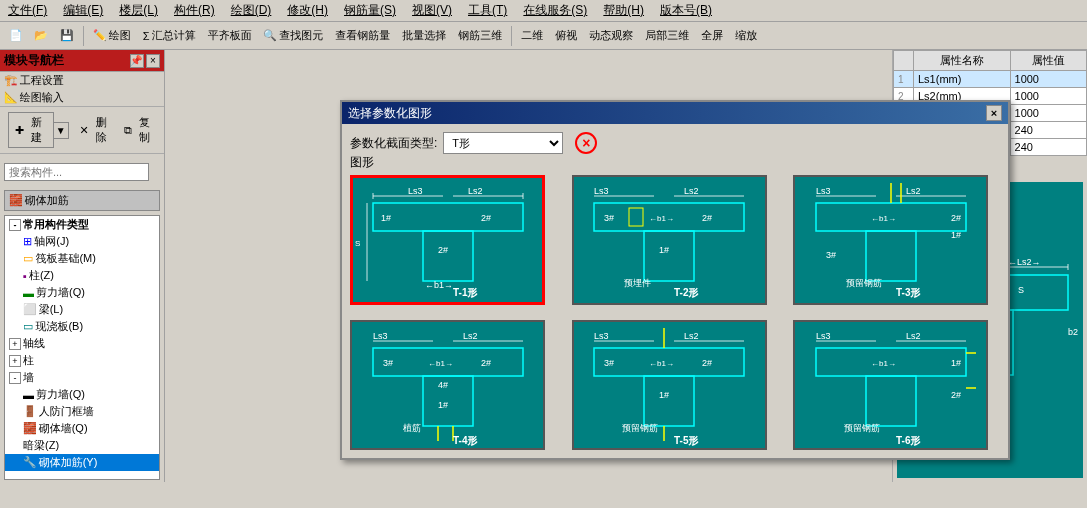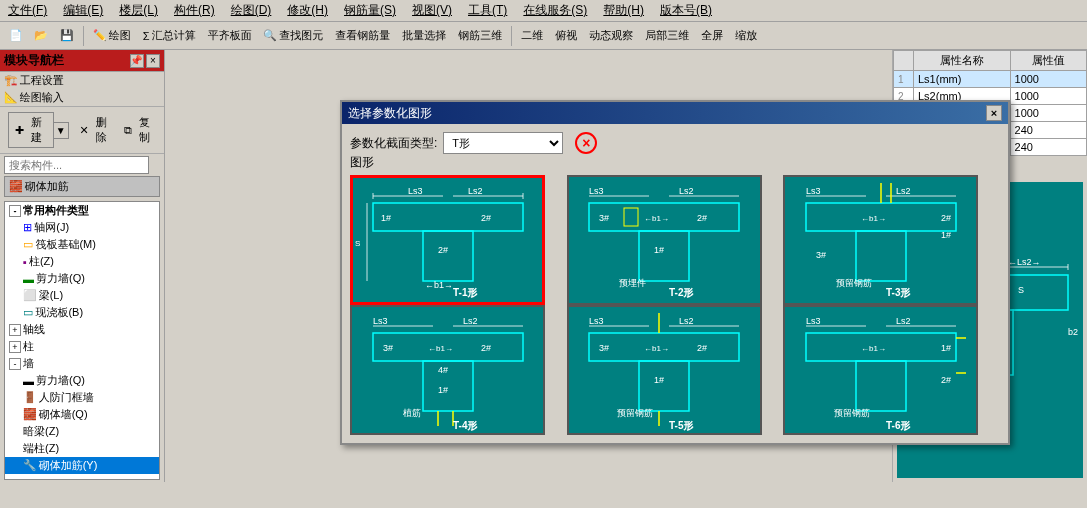--- a/index.html
+++ b/index.html
@@ -21,21 +21,21 @@
     .left-panel { width: 165px; background: #d4d0c8; border-right: 1px solid #a0a0a0; display: flex; flex-direction: column; }
     .panel-header { background: #b91c1c; border-bottom: 1px solid #a0a0a0; padding: 2px 4px; display: flex; align-items: center; justify-content: space-between; height: 22px; font-size: 12px; font-weight: bold; }
     .panel-header-title { font-size: 12px; }
     .panel-close-btns { display: flex; gap: 2px; }
     .panel-close-btn { width: 14px; height: 14px; background: #d4d0c8; border: 1px solid #888; cursor: pointer; display: flex; align-items: center; justify-content: center; font-size: 10px; }
 
     .new-btn { margin: 3px 4px; display: flex; align-items: center; gap: 0; }
     .new-btn-main { background: #d4d0c8; border: 1px solid #888; padding: 2px 6px; cursor: pointer; font-size: 11px; display: flex; align-items: center; gap: 2px; }
     .new-btn-dropdown { background: #d4d0c8; border: 1px solid #888; border-left: none; padding: 2px 2px; cursor: pointer; font-size: 10px; }
 
-    .search-box { margin: 2px 4px; }
+    .search-box { margin: 9px 4px; }
     .search-input { width: 145px; border: 1px solid #888; background: white; padding: 1px 4px; font-size: 11px; height: 18px; }
 
     .tree-area { flex: 1; overflow-y: auto; overflow-x: hidden; background: white; border: 1px solid #888; margin: 2px 4px; }
     .tree-item { padding: 1px 4px; cursor: pointer; white-space: nowrap; display: flex; align-items: center; gap: 2px; font-size: 11px; }
     .tree-item.selected { background: #0078d7; color: white; }
     .tree-expand { width: 12px; height: 12px; display: inline-flex; align-items: center; justify-content: center; border: 1px solid #888; background: white; font-size: 9px; cursor: pointer; flex-shrink: 0; }
     .tree-indent { display: inline-block; width: 12px; flex-shrink: 0; }
 
     
     .main-content { flex: 1; display: flex; background: #d4d0c8; }
@@ -46,21 +46,21 @@
     .dialog-title { font-size: 12px; font-weight: normal; color: white; }
     .dialog-close { width: 16px; height: 16px; background: #d4d0c8; border: 1px solid #888; cursor: pointer; display: flex; align-items: center; justify-content: center; font-size: 11px; color: #000; font-weight: bold; }
 
     .dialog-content { padding: 8px; }
     .dialog-row { display: flex; align-items: center; gap: 6px; }
     .dialog-label { font-size: 12px; }
     .dialog-select { height: 22px; border: 1px solid #888; background: white; font-size: 11px; padding: 1px 4px; min-width: 120px; }
 
     
     .shape-section-label { font-size: 12px; margin-bottom: 4px; }
-    .shape-grid { display: grid; grid-template-columns: repeat(3, 1fr); gap: 0; }
+    .shape-grid { display: grid; grid-template-columns: repeat(3, 1fr); gap: 15px; }
     .shape-card { width: 195px; height: 130px; background: #008080; border: 2px solid #555; cursor: pointer; position: relative; display: flex; align-items: center; justify-content: center; overflow: hidden; }
     .shape-card.selected { border: 3px solid red; }
     .prop-table { width: 100%; border-collapse: collapse; font-size: 11px; }
     .prop-table th { background: #e0e0e0; border: 1px solid #a0a0a0; padding: 2px 4px; text-align: center; font-weight: normal; }
     .prop-table td { border: 1px solid #a0a0a0; padding: 2px 4px; background: white; }
     .prop-table tr.selected td { background: #cce8ff; }
     .prop-num { color: #888; font-size: 10px; }
 
     .preview-label { font-size: 12px; margin: 6px 4px 3px 4px; }
     .preview-area { background: #008080; flex: 1; margin: 0 4px 4px 4px; min-height: 120px; position: relative; display: flex; align-items: center; justify-content: center; }
@@ -239,24 +239,20 @@
       </div>
       <div class="tree-item">
         <span class="tree-indent"></span>
         <span>🧱</span>
         <span>砌体墙(Q)</span>
       </div>
       <div class="tree-item">
         <span class="tree-indent"></span>
         <span>暗梁(Z)</span>
       </div>
-      <div class="tree-item">
-        <span class="tree-indent"></span>
-        <span>端柱(Z)</span>
-      </div>
       <div class="tree-item selected">
         <span class="tree-indent"></span>
         <span>🔧</span>
         <span>砌体加筋(Y)</span>
       </div>
 
     </div>
   </div>
 
   <div class="main-content" style="position:relative;">

